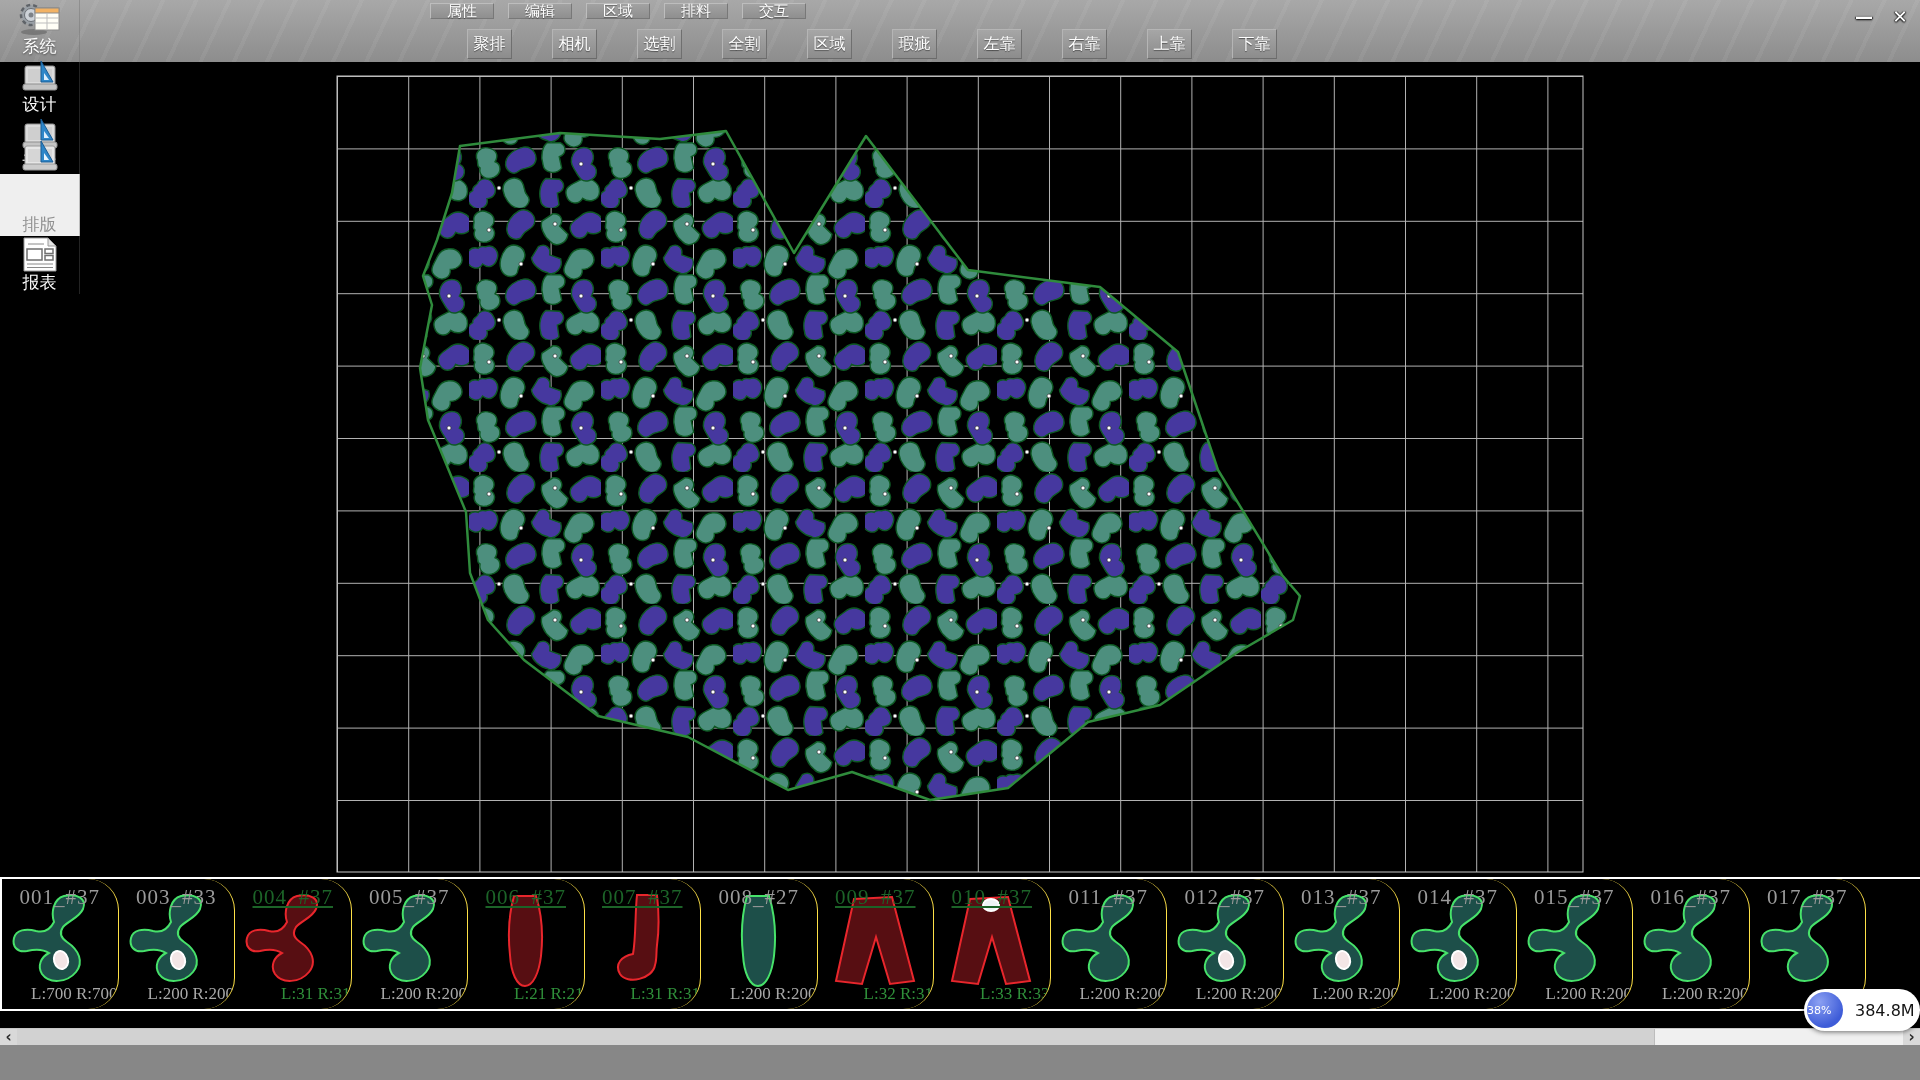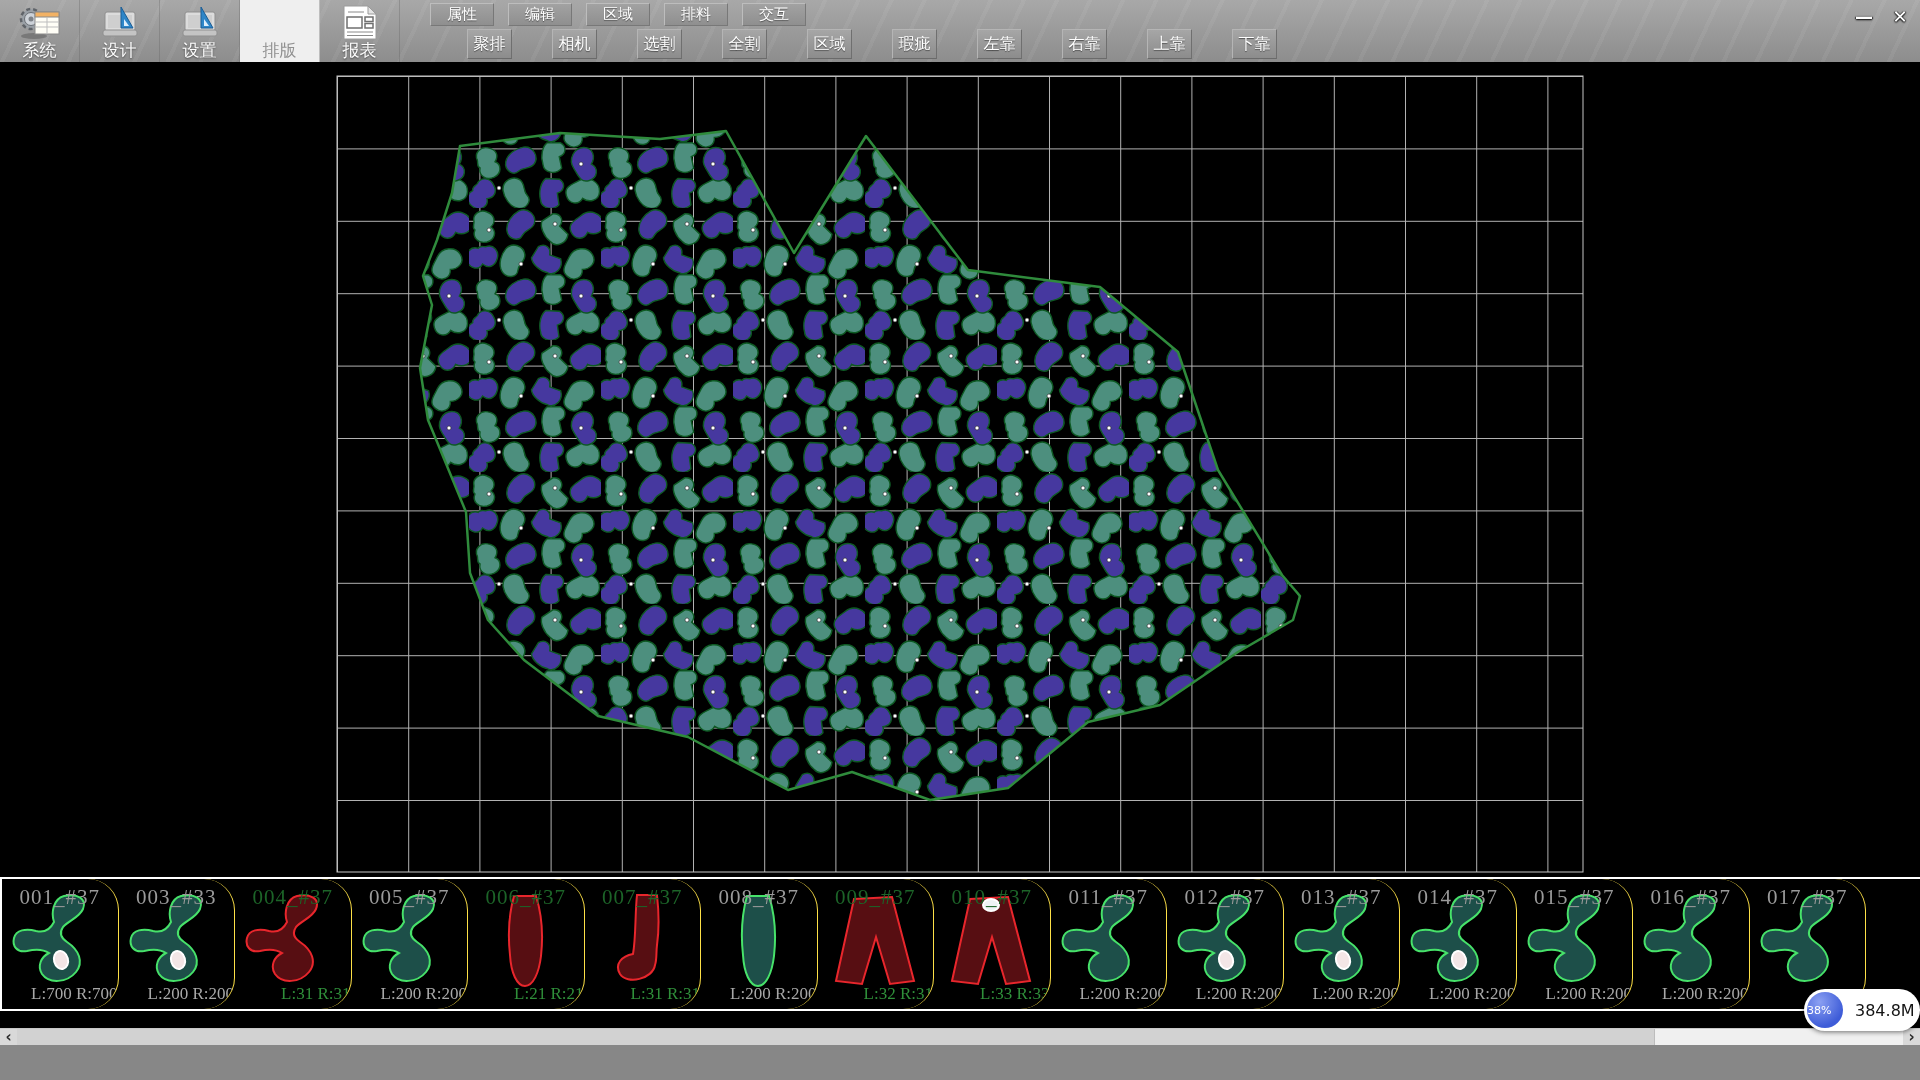--- a/index.html
+++ b/index.html
@@ -4,30 +4,30 @@
 <style>
   html,body{margin:0;padding:0;background:#000;}
   body{width:1920px;height:1080px;overflow:hidden;font-family:"DejaVu Sans","Liberation Sans",sans-serif;}
   #screen{position:relative;width:1920px;height:1080px;background:#000;overflow:hidden;}
 
   
   #titlebar{position:absolute;left:0;top:0;width:1920px;height:62px;
     background:linear-gradient(180deg,#a8a8a8,#8d8d8d);}
   #titlebar::after{content:"";position:absolute;inset:0;pointer-events:none;
     background:repeating-linear-gradient(115deg,transparent 0 26px,rgba(255,255,255,.055) 26px 30px);}
-  #app-row{position:absolute;left:0;top:0;height:47px;display:flex;z-index:3;}
+  #app-row{position:absolute;left:0;top:0;height:47px;display:flex;z-index:3;flex-direction:column;}
   .app-btn{width:80px;height:62px;display:flex;flex-direction:column;align-items:center;justify-content:flex-end;
     padding-bottom:2px;box-sizing:border-box;border-right:1px solid rgba(100,100,100,.35);cursor:default;}
   .app-btn[data-selected="true"]{background:#efefef;}
   .app-icon{height:37px;display:flex;align-items:center;justify-content:center;}
   .app-label{font-size:17px;line-height:19px;color:#fdfdfd;text-shadow:0 1px 2px rgba(0,0,0,.5);}
   .app-btn[data-selected="true"] .app-label{color:#909090;text-shadow:none;margin-top:40px;}
 
   #menu-tabs{position:absolute;left:430px;top:3px;display:flex;gap:14px;z-index:3;}
-  .menu-tab{min-width:64px;height:23px;box-sizing:border-box;display:flex;align-items:center;justify-content:center;
+  .menu-tab{min-width:64px;height:16px;box-sizing:border-box;display:flex;align-items:center;justify-content:center;
     font-size:15px;color:#fff;text-shadow:0 1px 1px rgba(0,0,0,.45);
     background:linear-gradient(#a2a2a2,#8f8f8f);border:1px solid #bdbdbd;border-right-color:#787878;border-bottom-color:#787878;}
   #action-row{position:absolute;left:430px;top:29px;display:flex;gap:3px;z-index:3;}
   .action-btn{width:45px;height:30px;box-sizing:border-box;display:flex;align-items:center;justify-content:center;
     font-size:16px;color:#fff;text-shadow:0 1px 1px rgba(0,0,0,.5);
     background:linear-gradient(#a6a6a6,#8c8c8c);border:1px solid #b5b5b5;border-right-color:#6f6f6f;border-bottom-color:#6a6a6a;margin-left:37px;}
 
   #win-controls{position:absolute;right:5px;top:4px;display:flex;gap:6px;z-index:4;}
   .win-btn{width:30px;height:24px;display:flex;align-items:center;justify-content:center;
     color:#fff;font-size:18px;font-weight:bold;
@@ -43,21 +43,21 @@
   .thumb{flex:0 0 115.5px;position:relative;border-right:1px solid #fde047;overflow:hidden;background:#000;cursor:default;border-radius:31px;}
   .thumb svg.piece{position:absolute;left:8px;top:2px;width:100px;height:124px;stroke-width:2;fill:none;}
   .thumb[data-variant="teal"] svg.piece{fill:#1d4f49;stroke:#47e26a;}
   .thumb[data-variant="red"]  svg.piece{fill:#570e12;stroke:#e8262c;}
   .t-id{position:absolute;top:6px;left:0;width:100%;text-align:center;
     font-family:"Liberation Serif","DejaVu Serif",serif;font-size:21px;letter-spacing:1px;}
   .t-val{position:absolute;bottom:5px;left:0;width:100%;text-align:right;
     font-family:"Liberation Serif","DejaVu Serif",serif;font-size:17px;}
   .thumb[data-variant="teal"] .t-id{color:#9a9a9a;}
   .thumb[data-variant="teal"] .t-val{color:#a8a8a8;}
-  .thumb[data-variant="red"] .t-id{color:#1c6428;}
+  .thumb[data-variant="red"] .t-id{color:#1c6428;text-decoration:underline;}
   .thumb[data-variant="red"] .t-val{color:#2f8f3a;}
 
   
   #status-pill{position:absolute;left:1804px;top:989px;width:116px;height:42px;background:#fff;border-radius:21px;
     display:flex;align-items:center;box-shadow:0 1px 5px rgba(0,0,0,.55);z-index:6;}
   #pct-circle{width:36px;height:36px;margin-left:3px;border-radius:50%;
     background:radial-gradient(circle at 35% 28%,#8ba0f2,#3e5cd8 70%);
     display:flex;align-items:center;color:#fff;font-size:11px;}
   #mem-text{margin-left:12px;color:#141414;font-size:16px;}
 
@@ -312,21 +312,21 @@
           <use href="#p-boot"></use>
         </svg>
         <div class="t-id">007_#37</div>
         <div class="t-val"><span>L:31</span> <span>R:31</span></div>
       </div>
 
       <div class="thumb" data-variant="teal">
         <svg class="piece" viewBox="0 0 100 100" preserveAspectRatio="xMidYMid meet">
           <use href="#p-column"></use>
         </svg>
-        <div class="t-id">008_#37</div>
+        <div class="t-id">008_#27</div>
         <div class="t-val"><span>L:200</span> <span>R:200</span></div>
       </div>
 
       <div class="thumb" data-variant="red">
         <svg class="piece" viewBox="0 0 100 100" preserveAspectRatio="xMidYMid meet">
           <use href="#p-arch"></use>
         </svg>
         <div class="t-id">009_#37</div>
         <div class="t-val"><span>L:32</span> <span>R:31</span></div>
       </div>

